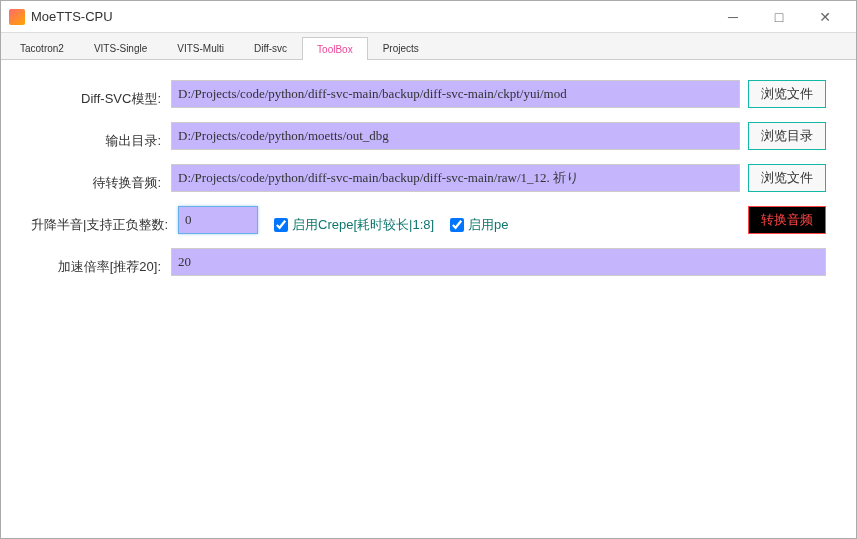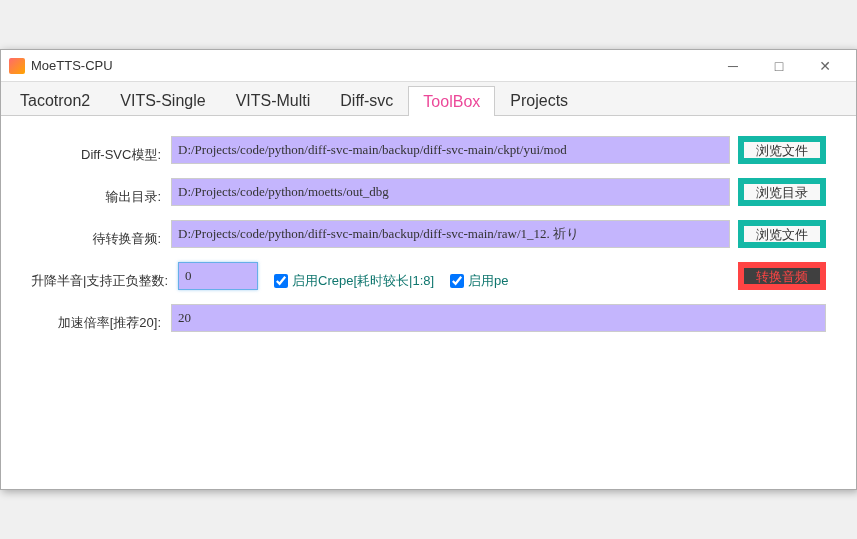--- a/index.html
+++ b/index.html
@@ -13,21 +13,21 @@
       font-size: 13px;
       background: #f0f0f0;
       display: flex;
       align-items: center;
       justify-content: center;
       min-height: 100vh;
     }
 
     .window {
       width: 857px;
-      height: 441px;
+      height: 539px;
       background: #f5f5f5;
       border: 1px solid #aaa;
       box-shadow: 2px 2px 8px rgba(0,0,0,0.3);
       display: flex;
       flex-direction: column;
     }
 
     .title-bar {
       height: 32px;
       background: #fff;
@@ -78,21 +78,21 @@
       padding: 4px 4px 0 4px;
       flex-shrink: 0;
     }
 
     .tab {
       padding: 5px 14px;
       border: 1px solid transparent;
       border-bottom: none;
       cursor: pointer;
       background: transparent;
-      font-size: 16px;
+      font-size: 10px;
       color: #333;
       font-family: 'Microsoft YaHei', sans-serif;
       text-align: center;
     }
 
     .tab.active {
       background: #fff;
       border-color: #ccc;
       border-bottom-color: #fff;
       margin-bottom: -1px;
@@ -134,33 +134,33 @@
     }
 
     .form-input.highlight {
       border-color: #66afe9;
       box-shadow: 0 0 3px rgba(102,175,233,0.6);
     }
 
     .btn {
       height: 28px;
       padding: 0 12px;
-      border: 6px solid #14b8a6;
+      border: 1px solid #14b8a6;
       background: #f8f8f8;
       cursor: pointer;
       font-size: 13px;
       font-family: 'Microsoft YaHei', sans-serif;
       color: #333;
       white-space: nowrap;
       margin-left: 8px;
       flex-shrink: 0;
     }
 
     .btn-danger {
-      background: #404040;
+      background: #000000;
       border-color: #f44;
       color: #f44;
     }
 
     .checkbox-group {
       display: flex;
       align-items: center;
       gap: 16px;
       flex: 1;
     }

